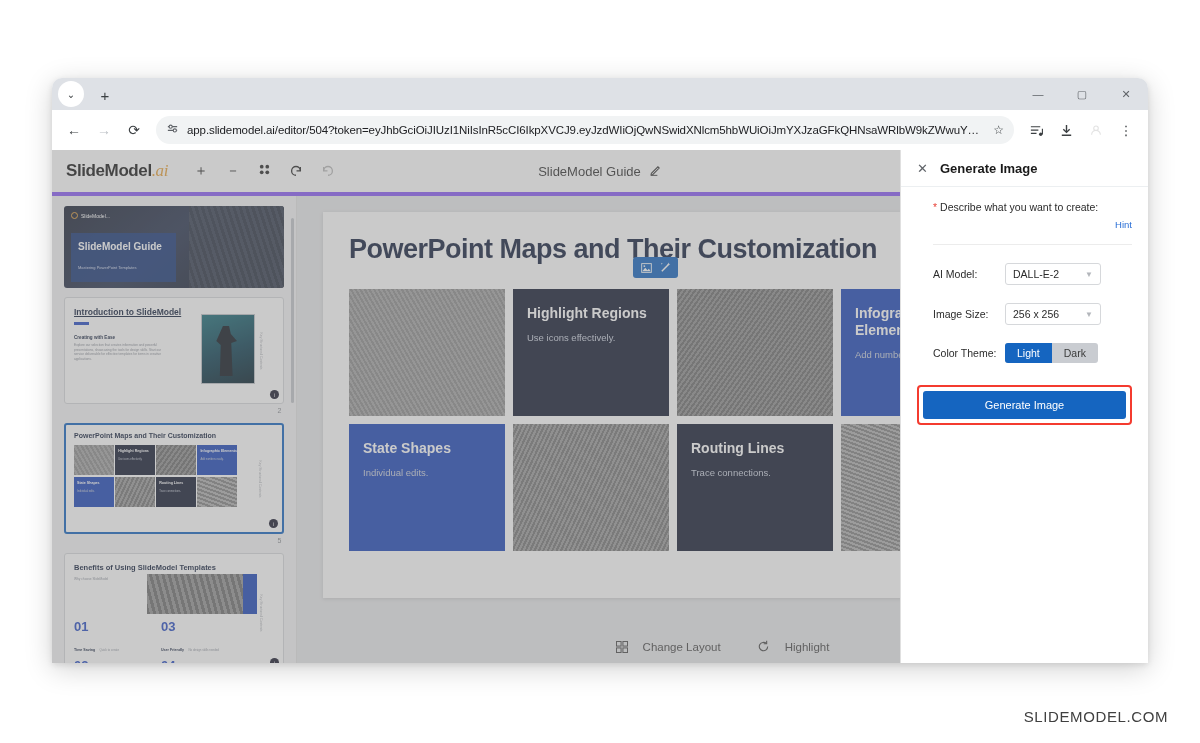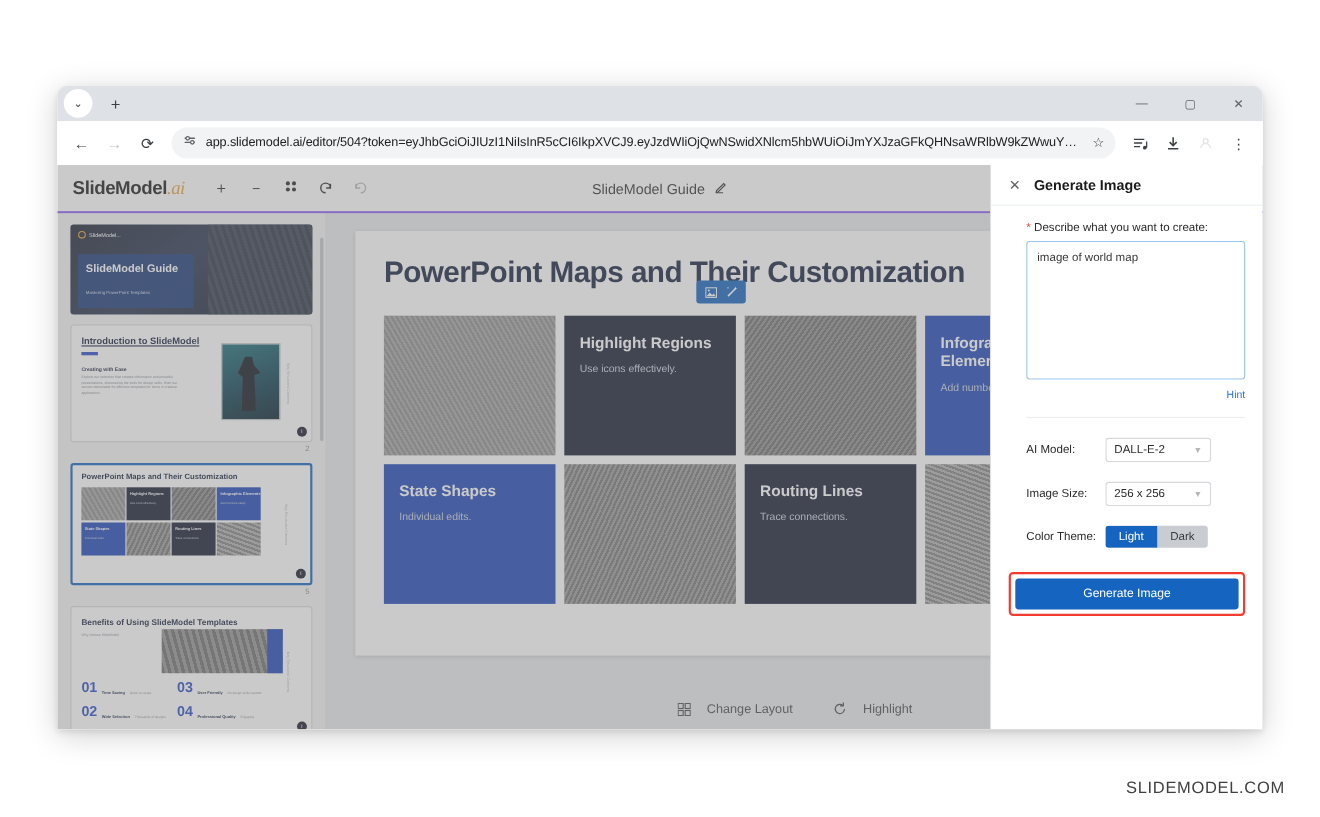--- a/index.html
+++ b/index.html
@@ -57,21 +57,21 @@
   .omnibox .urltext{flex:1;white-space:nowrap;overflow:hidden;text-overflow:ellipsis;letter-spacing:-0.1px;}
   .omnibox .star{color:#3c4043;font-size:12px;}
   .toolbtn{width:28px;height:28px;display:flex;align-items:center;justify-content:center;color:#3c4043;font-size:13px;}
   
   #app-viewport{position:relative;height:513px;background:#ffffff;overflow:hidden;}
   
   #dim-veil{position:absolute;inset:0;background:rgba(128,128,128,0.42);z-index:40;pointer-events:none;}
   
   .app-topbar{
     height:42px;background:#ffffff;display:flex;align-items:center;
-    padding:0 14px;border-bottom:2px solid #8b5cf6;position:relative;
+    padding:0 14px;border-bottom:4px solid #8b5cf6;position:relative;
   }
   .brand{font-size:17px;font-weight:bold;color:#1a1a1a;letter-spacing:-0.4px;}
   .brand .ai{color:#e8a33d;font-style:italic;font-weight:normal;font-family:"Liberation Serif",serif;}
   .tb-icons{display:flex;align-items:center;gap:18px;margin-left:26px;color:#2b2b2b;font-size:14px;}
   .tb-icons .muted{color:#b9b9b9;}
   .doc-title{
     position:absolute;left:0;right:0;text-align:center;font-size:13px;color:#333;
     display:flex;align-items:center;justify-content:center;gap:8px;pointer-events:none;
   }
   .save-btn{
@@ -132,21 +132,21 @@
   .dk{background:#151c33;}
   .bl{background:#1e47b8;}
   
   .t4{height:108px;padding:9px 9px 0 9px;}
   .t4 .h{font-size:7.5px;font-weight:bold;color:#14213d;line-height:9px;}
   .t4 .sub{font-size:3.2px;color:#9297a1;margin-top:5px;}
   .t4 .ph{position:absolute;right:26px;top:20px;width:110px;height:40px;
     background:repeating-linear-gradient(75deg,#6e6e6e 0 3px,#959595 3px 6px);}
   .t4 .ph:after{content:"";position:absolute;right:0;top:0;width:14px;height:100%;background:#1e47b8;}
   .t4 .nums{position:absolute;left:9px;top:66px;width:168px;display:grid;grid-template-columns:1fr 1fr;gap:4px 6px;}
-  .t4 .ni{display:flex;align-items:flex-start;gap:4px;}
+  .t4 .ni{display:flex;align-items:flex-start;gap:4px;flex-direction:column;}
   .t4 .ni .n{font-size:13px;font-weight:bold;color:#2a4fc4;line-height:13px;}
   .t4 .ni .tx .a{font-size:3.6px;font-weight:bold;color:#14213d;}
   .t4 .ni .tx .b{font-size:2.9px;color:#9297a1;margin-top:1px;}
   .sb-scroll{position:absolute;right:2px;top:22px;width:3px;height:185px;background:#c3c6cb;border-radius:2px;}
   
   .canvas-area{flex:1;background:#e9eaec;position:relative;overflow:hidden;}
   .slide{
     position:absolute;left:26px;top:16px;width:700px;height:386px;background:#ffffff;
     box-shadow:0 1px 4px rgba(0,0,0,.13);padding:22px 26px 0 26px;box-sizing:border-box;
   }
@@ -472,21 +472,20 @@
 
     <div id="gen-panel">
       <div class="panel-head">
         <span class="x">✕</span>
         <span class="t">Generate Image</span>
       </div>
       <div class="panel-body">
         <div class="req-label">
           <span class="star">*</span><span>Describe what you want to create:</span>
         </div>
-        <textarea class="prompt-box" placeholder="Describe what you want to create" style="">image of world map</textarea>
         <div class="hint">Hint</div>
         <div class="panel-sep"></div>
 
         <div class="form-row">
           <div class="lbl">AI Model:</div>
           <div class="select">
             <span>DALL-E-2</span>
             <span class="cv">▼</span>
           </div>
         </div>

